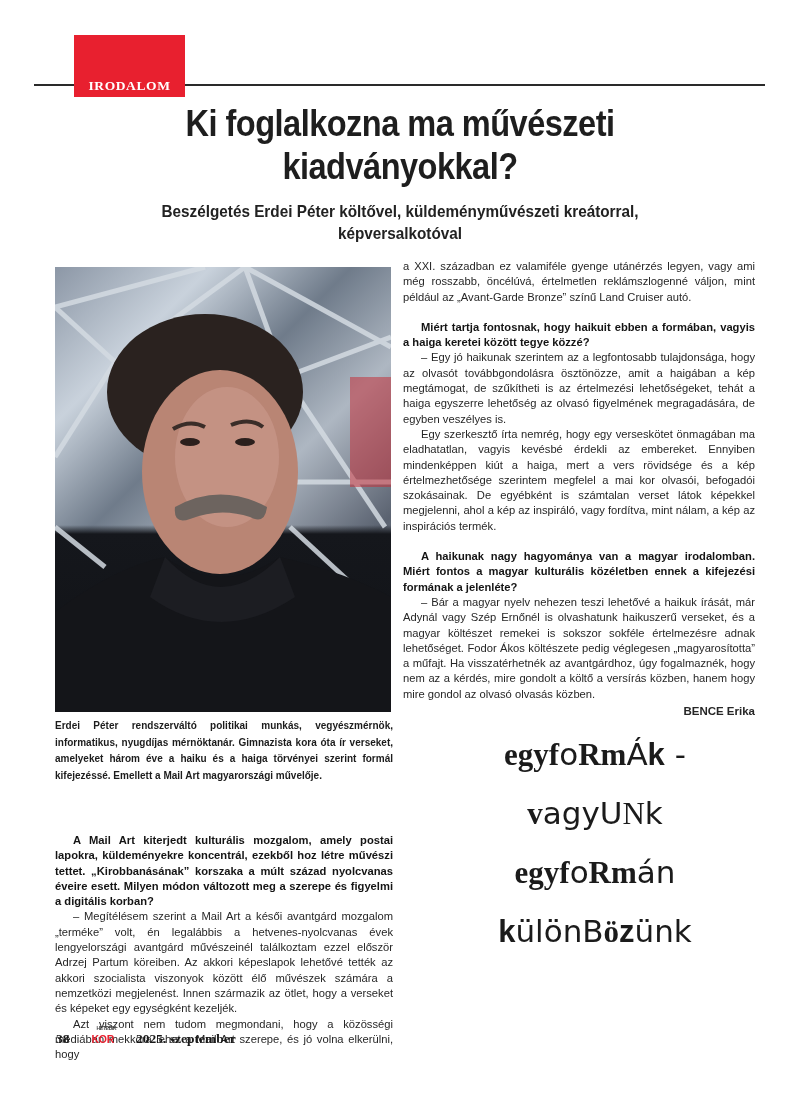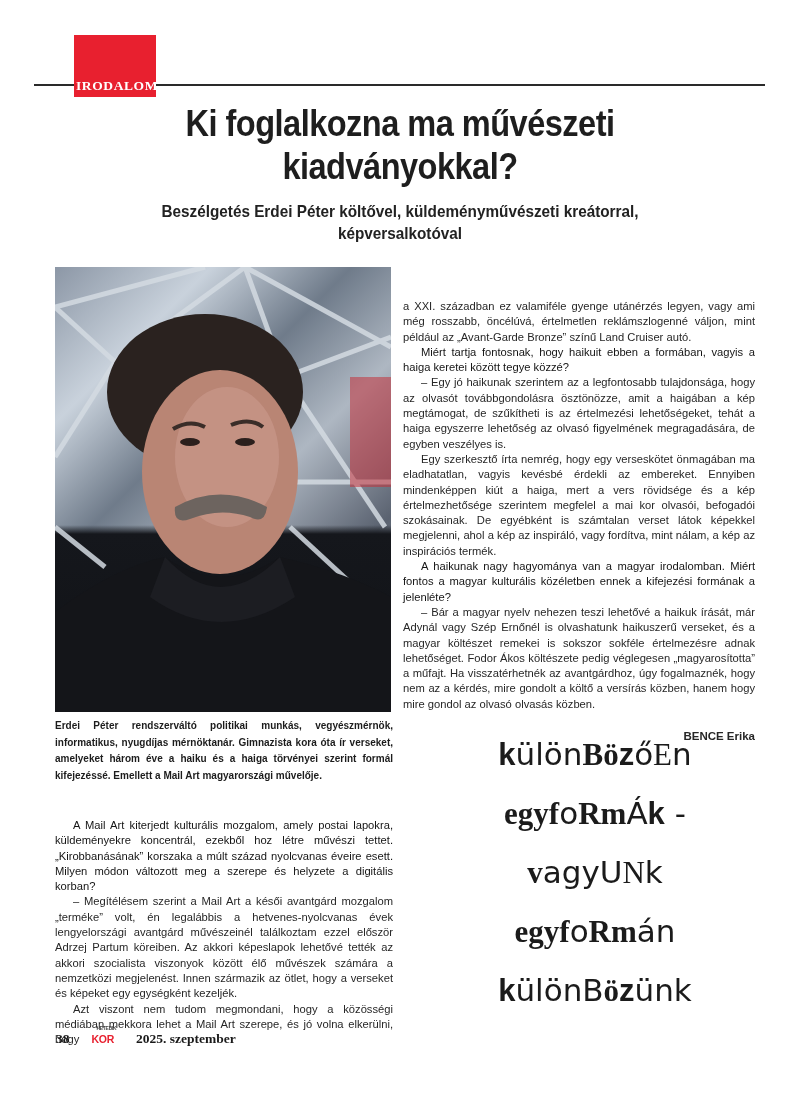--- a/index.html
+++ b/index.html
@@ -1,20 +1,20 @@
 <!DOCTYPE html>
 <html><head>
   <meta charset="utf-8">
   <style>
     * { box-sizing: border-box; margin: 0; padding: 0; }
     html, body { width: 800px; height: 1102px; background: #ffffff; overflow: hidden; }
     body { position: relative; font-family: "Liberation Sans", "DejaVu Sans", sans-serif; color: #1a1a1a; }
 
     .section-rule { position: absolute; left: 34px; top: 84px; width: 731px; height: 2px; background: #2a2a2a; }
-    .section-tag { position: absolute; left: 74px; top: 35px; width: 82px; height: 62px; background: #e8202f; }
+    .section-tag { position: absolute; left: 74px; top: 35px; width: 111px; height: 62px; background: #e8202f; }
     .section-tag-label {
       position: absolute; left: 0; right: 0; bottom: 3px; text-align: center;
       font-family: "Liberation Serif", "DejaVu Serif", serif; font-weight: bold;
       color: #ffffff; font-size: 13.5px; letter-spacing: 0.6px;
       background: #e8202f; padding: 0 2px;
     }
 
     .headline {
       position: absolute; left: 60px; top: 102px; width: 680px; text-align: center;
       font-family: "Liberation Sans", "DejaVu Sans", sans-serif; font-weight: bold;
@@ -39,27 +39,27 @@
     .photo svg { position: absolute; left: 0; top: 0; }
 
     .caption {
       position: absolute; left: 55px; top: 718px; width: 338px;
       font-weight: bold; font-size: 10px; line-height: 16.6px; color: #1c1c1c;
       text-align: justify;
     }
 
     .col-text { font-size: 11.2px; line-height: 15.3px; color: #262626; text-align: justify; }
     .col-text p { text-indent: 18px; }
-    .col-text p.q { font-weight: normal; color: #141414; }
-    .col-text p.noindent { text-indent: 0; margin-top: 40px; }
+    .col-text p.q { font-weight: bold; color: #141414; margin-top: 15px; }
+    .col-text p.noindent { text-indent: 0; }
 
     .right-col { position: absolute; left: 403px; top: 259px; width: 352px; }
     .left-col { position: absolute; left: 55px; top: 818px; width: 338px; }
 
-    .byline { text-align: right; font-weight: bold; font-size: 11.5px; line-height: 16px; margin-top: 16px; }
+    .byline { text-align: right; font-weight: bold; font-size: 11.5px; line-height: 16px; margin-top: 1px; }
 
     .haiga { position: absolute; left: 450px; top: 725px; width: 290px; text-align: center; }
     .haiga-line { display: block; height: 59px; font-size: 31px; line-height: 59px; color: #1b1b1b; white-space: nowrap; }
     .haiga-line .a { font-family: "Liberation Sans", "DejaVu Sans", sans-serif; font-weight: bold; }
     .haiga-line .b { font-family: "Liberation Serif", "DejaVu Serif", serif; font-weight: bold; }
     .haiga-line .c { font-family: "DejaVu Sans", sans-serif; font-weight: normal; }
     .haiga-line .d { font-family: "Liberation Serif", "DejaVu Serif", serif; font-weight: normal; }
 
     .footer { position: absolute; left: 56px; top: 1028px; font-family: "Liberation Serif", "DejaVu Serif", serif; font-weight: bold; font-size: 13.5px; color: #1a1a1a; display: flex; align-items: baseline; gap: 22px; }
     .footer-logo { display: inline-block; position: relative; color: #e8202f; font-family: "Liberation Sans", "DejaVu Sans", sans-serif; font-weight: bold; font-size: 10.5px; letter-spacing: -0.3px; padding-top: 5px; }
@@ -113,37 +113,36 @@
     <path d="M120 240 Q165 215 212 240 Q210 258 195 250 Q165 240 135 252 Q118 258 120 240 Z" fill="#6d645f"></path>
 
     <path d="M0 345 Q60 300 110 290 Q165 330 225 290 Q290 305 336 330 L336 445 L0 445 Z" fill="#141519"></path>
     <path d="M110 290 Q165 350 225 290 L240 330 Q165 380 95 330 Z" fill="#1c1d22"></path>
   </svg>
 </div>
 
 <p class="caption">Erdei Péter rendszerváltó politikai munkás, vegyészmérnök, informatikus, nyugdíjas mérnöktanár. Gimnazista kora óta ír verseket, amelyeket három éve a haiku és a haiga törvényei szerint formál kifejezéssé. Emellett a Mail Art magyarországi művelője.</p>
 
 <div class="left-col col-text">
-  <p class="q">A Mail Art kiterjedt kulturális mozgalom, amely postai lapokra, küldeményekre koncentrál, ezekből hoz létre művészi tettet. „Kirobbanásának” korszaka a múlt század nyolcvanas éveire esett. Milyen módon változott meg a szerepe és helyzete a digitális korban?</p>
+  <p class="q">A Mail Art kiterjedt kulturális mozgalom, amely postai lapokra, küldeményekre koncentrál, ezekből hoz létre művészi tettet. „Kirobbanásának” korszaka a múlt század nyolcvanas éveire esett. Milyen módon változott meg a szerepe és figyelmi a digitális korban?</p>
   <p>– Megítélésem szerint a Mail Art a késői avantgárd mozgalom „terméke” volt, én legalábbis a hetvenes-nyolcvanas évek lengyelországi avantgárd művészeinél találkoztam ezzel először Adrzej Partum köreiben. Az akkori képeslapok lehetővé tették az akkori szocialista viszonyok között élő művészek számára a nemzetközi megjelenést. Innen származik az ötlet, hogy a verseket és képeket egy egységként kezeljék.</p>
   <p>Azt viszont nem tudom megmondani, hogy a közösségi médiában mekkora lehet a Mail Art szerepe, és jó volna elkerülni, hogy</p>
 </div>
 
 <div class="right-col col-text">
   <p class="noindent">a XXI. században ez valamiféle gyenge utánérzés legyen, vagy ami még rosszabb, öncélúvá, értelmetlen reklámszlogenné váljon, mint például az „Avant-Garde Bronze” színű Land Cruiser autó.</p>
   <p class="q">Miért tartja fontosnak, hogy haikuit ebben a formában, vagyis a haiga keretei között tegye közzé?</p>
   <p>– Egy jó haikunak szerintem az a legfontosabb tulajdonsága, hogy az olvasót továbbgondolásra ösztönözze, amit a haigában a kép megtámogat, de szűkítheti is az értelmezési lehetőségeket, tehát a haiga egyszerre lehetőség az olvasó figyelmének megragadására, de egyben veszélyes is.</p>
   <p>Egy szerkesztő írta nemrég, hogy egy verseskötet önmagában ma eladhatatlan, vagyis kevésbé érdekli az embereket. Ennyiben mindenképpen kiút a haiga, mert a vers rövidsége és a kép értelmezhetősége szerintem megfelel a mai kor olvasói, befogadói szokásainak. De egyébként is számtalan verset látok képekkel megjelenni, ahol a kép az inspiráló, vagy fordítva, mint nálam, a kép az inspirációs termék.</p>
   <p class="q">A haikunak nagy hagyománya van a magyar irodalomban. Miért fontos a magyar kulturális közéletben ennek a kifejezési formának a jelenléte?</p>
   <p>– Bár a magyar nyelv nehezen teszi lehetővé a haikuk írását, már Adynál vagy Szép Ernőnél is olvashatunk haikuszerű verseket, és a magyar költészet remekei is sokszor sokféle értelmezésre adnak lehetőséget. Fodor Ákos költészete pedig véglegesen „magyarosította” a műfajt. Ha visszatérhetnék az avantgárdhoz, úgy fogalmaznék, hogy nem az a kérdés, mire gondolt a költő a versírás közben, hanem hogy mire gondol az olvasó olvasás közben.</p>
   <p class="byline">BENCE Erika</p>
 </div>
 
 <div class="haiga">
-  <div class="haiga-line"><span class="a">k</span><span class="c">ül</span><span class="c">ön</span><span class="b">B</span><span class="b">ö</span><span class="a">z</span><span class="c">ő</span><span class="d">E</span><span class="c">n</span></div>
   <div class="haiga-line"><span class="b">e</span><span class="b">gy</span><span class="b">f</span><span class="c">o</span><span class="b">R</span><span class="b">m</span><span class="c">Á</span><span class="a">k</span><span class="c"> -</span></div>
   <div class="haiga-line"><span class="b">v</span><span class="c">agy</span><span class="c">U</span><span class="d">N</span><span class="c">k</span></div>
   <div class="haiga-line"><span class="b">e</span><span class="b">gy</span><span class="b">f</span><span class="c">o</span><span class="b">R</span><span class="b">m</span><span class="c">á</span><span class="c">n</span></div>
   <div class="haiga-line"><span class="a">k</span><span class="c">ül</span><span class="c">ön</span><span class="c">B</span><span class="b">ö</span><span class="a">z</span><span class="c">ünk</span></div>
 </div>
 
 <div class="footer">
   <span>38</span>
   <span class="footer-logo">
     <span class="footer-logo-small">HETEDIK</span>

